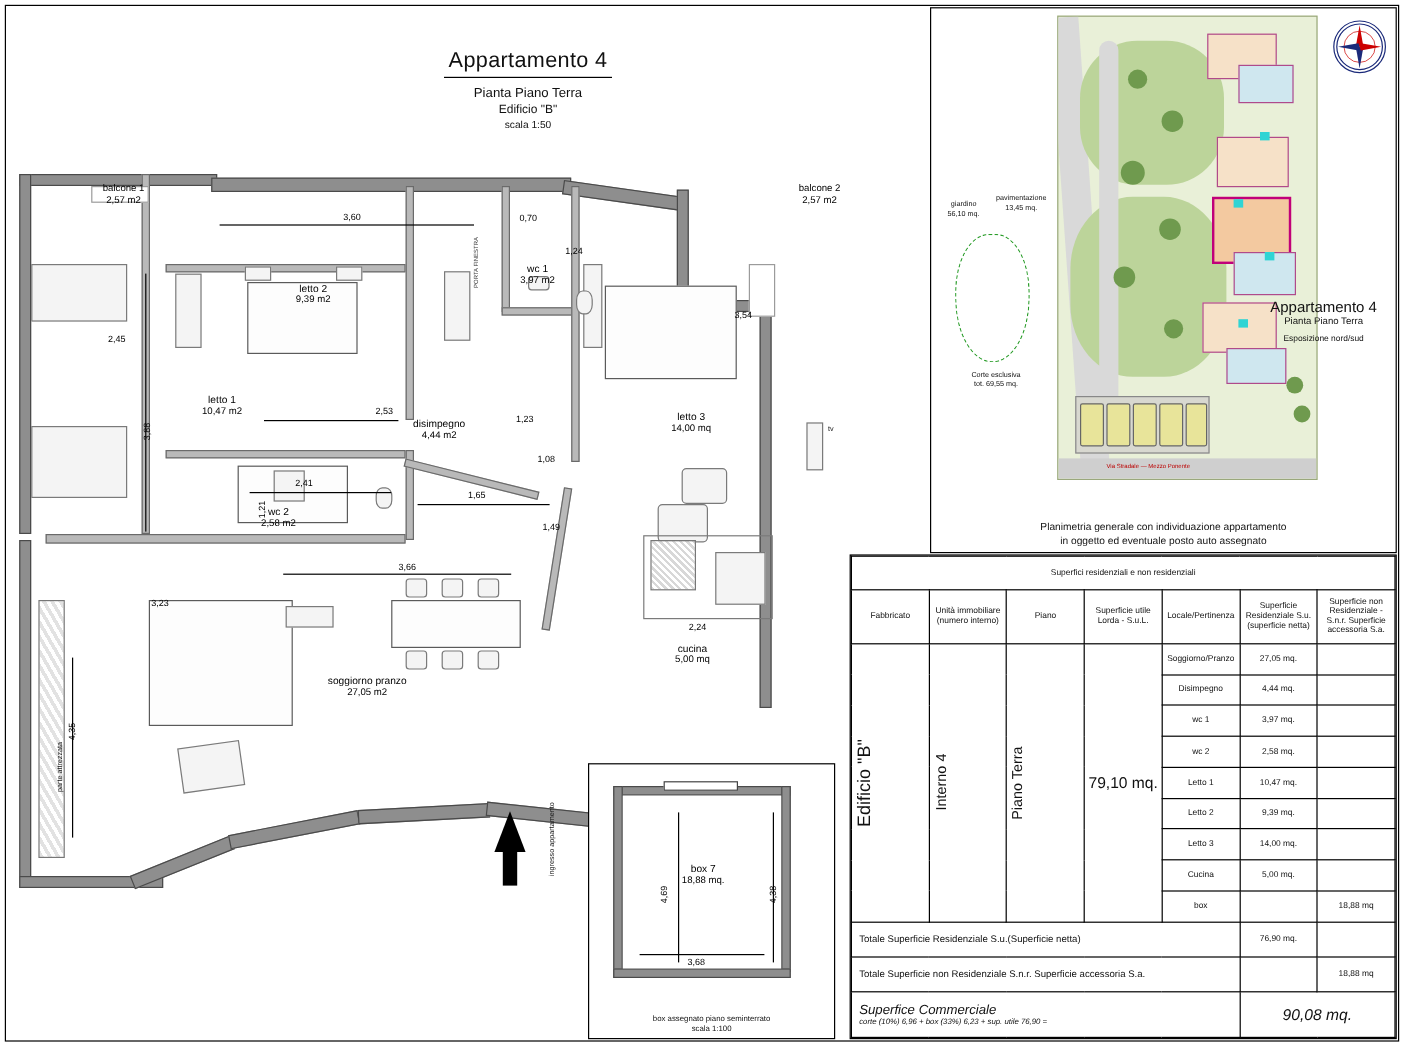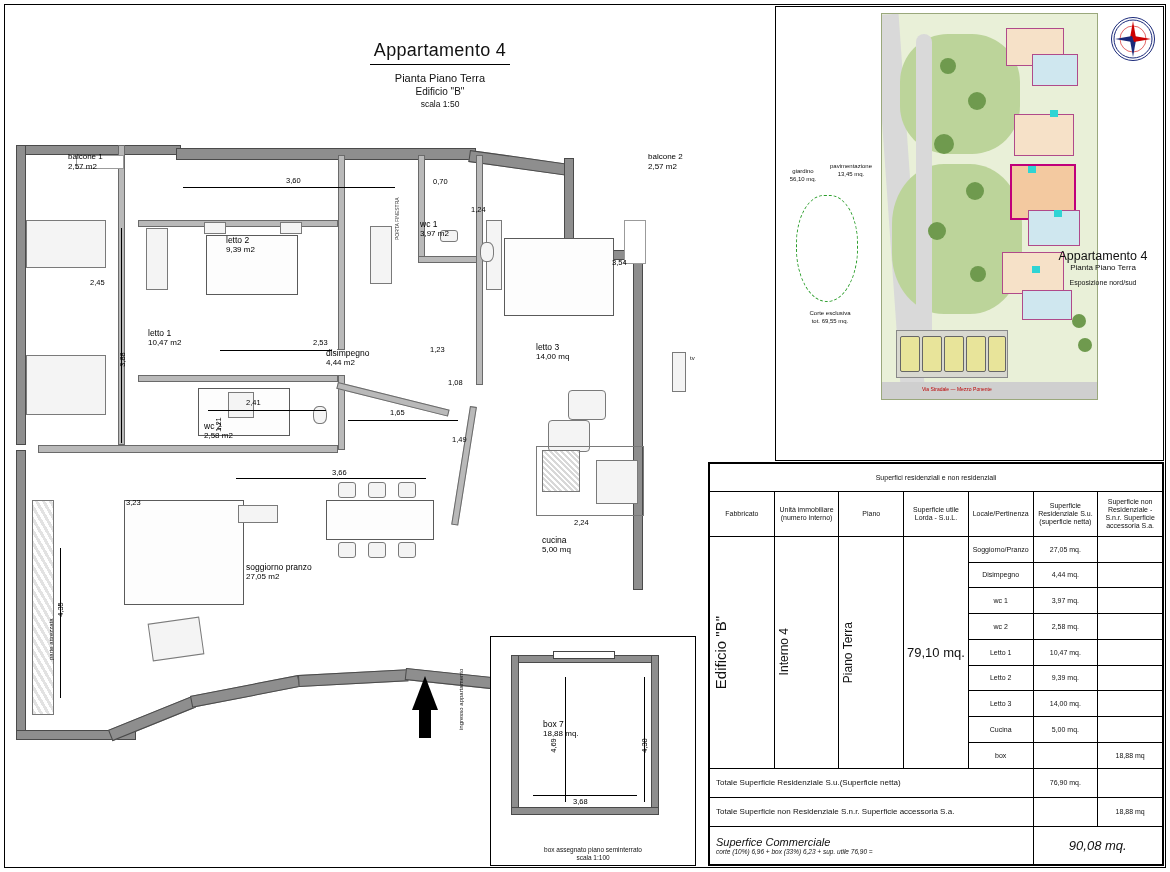--- a/index.html
+++ b/index.html
@@ -10,21 +10,21 @@
 
   
   #title-block{position:absolute;left:300px;top:40px;width:280px;text-align:center;}
   #title-block .t1{font-size:18px;letter-spacing:.3px;}
   #title-block .underline{width:140px;height:1px;background:#000;margin:3px auto 6px auto;}
   #title-block .t2{font-size:11px;line-height:14px;}
   #title-block .t3{font-size:10px;line-height:13px;}
   #title-block .t4{font-size:8.5px;line-height:12px;}
 
   
-  .lbl{position:absolute;font-size:8px;line-height:10px;color:#000;white-space:nowrap;}
+  .lbl{position:absolute;font-size:8px;line-height:10px;text-align:center;color:#000;white-space:nowrap;}
   .lbl .n{display:block;font-size:8px;}
   .lbl.b{font-size:8.5px;}
   .dim{position:absolute;font-size:7.5px;color:#000;white-space:nowrap;}
   .vdim{position:absolute;font-size:7.5px;color:#000;white-space:nowrap;transform-origin:center center;}
 
   
   .wall{position:absolute;background:#8e8e8e;border:1px solid #4a4a4a;box-sizing:border-box;}
   .wallthin{position:absolute;background:#b9b9b9;border:1px solid #6a6a6a;box-sizing:border-box;}
   .room{position:absolute;background:#ffffff;border:1px solid #9b9b9b;box-sizing:border-box;}
   .furn{position:absolute;border:1px solid #5a5a5a;background:#fdfdfd;box-sizing:border-box;}
@@ -336,20 +336,22 @@
       </div>
     </div>
 
     <div id="apt-side">
       <div class="a1">Appartamento 4</div>
       <div class="a2">Pianta Piano Terra</div>
       <div class="a3">Esposizione nord/sud</div>
     </div>
 
     <div id="site-caption">
+      <div>Planimetria generale con individuazione appartamento</div>
+      <div>in oggetto ed eventuale posto auto assegnato</div>
     </div>
   </div>
 
   <div id="table-panel">
     <table class="sup">
       <tbody>
           <tr>
         <td colspan="7" class="tbl-title" style="height:22px;">Superfici residenziali e non residenziali</td>
       </tr>
       <tr style="height:40px;">

